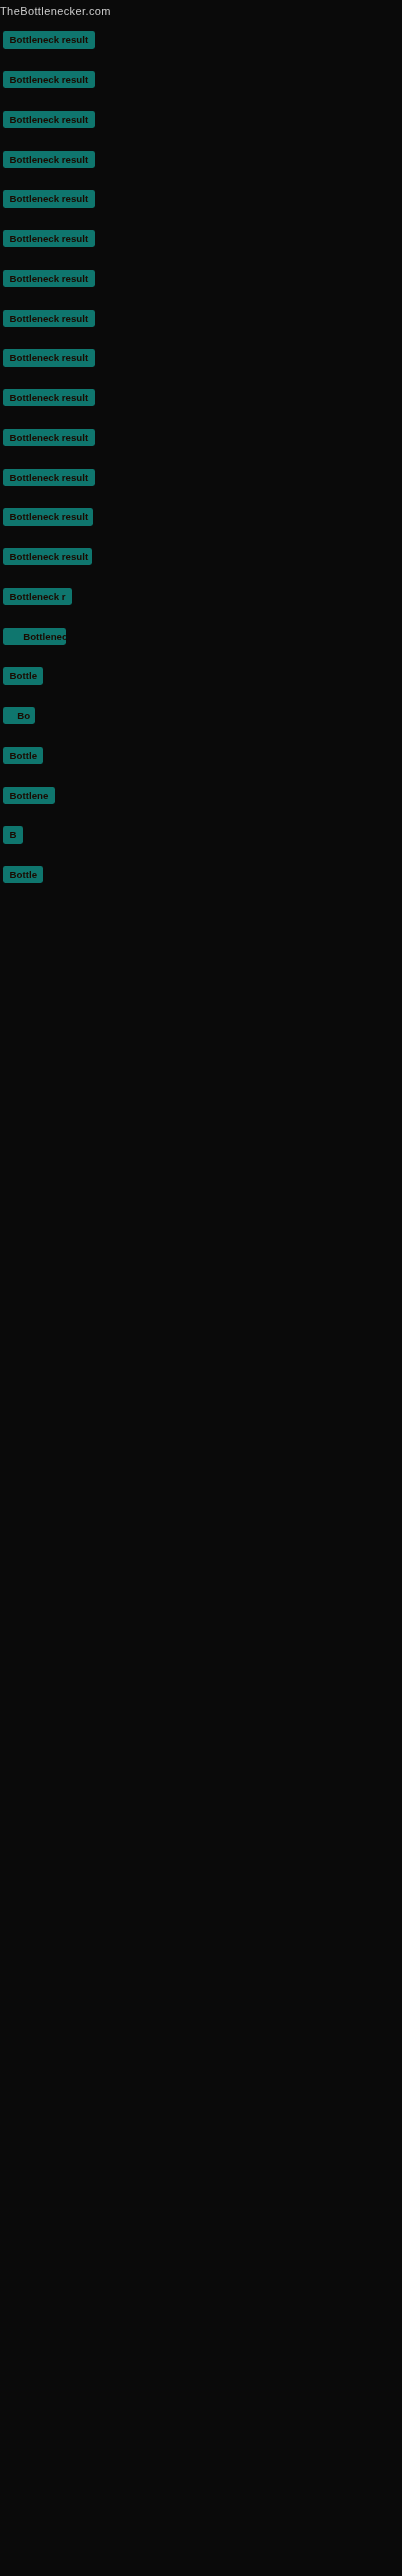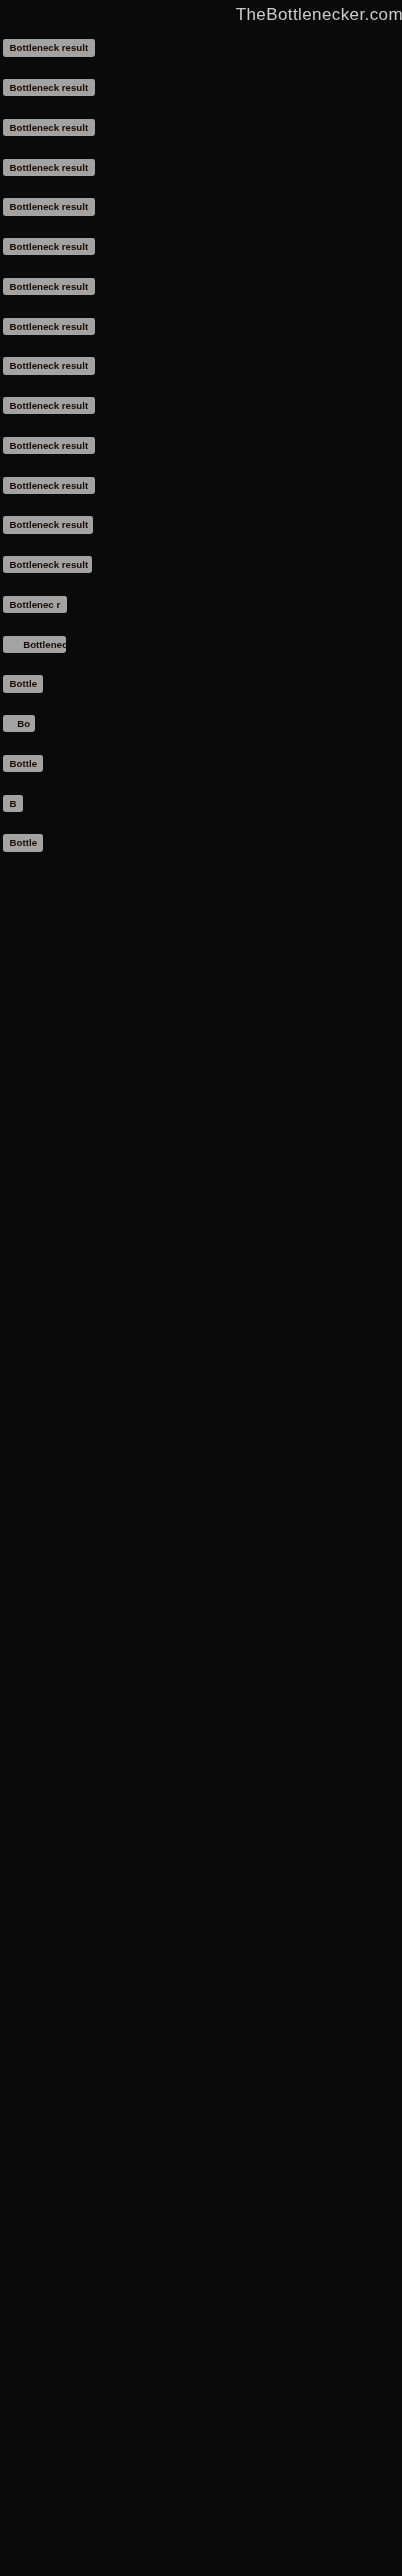--- a/index.html
+++ b/index.html
@@ -10,30 +10,30 @@
 
     body {
       background-color: #0a0a0a;
       width: 403px;
       min-height: 2576px;
       font-family: Arial, sans-serif;
       position: relative;
     }
 
     .site-title {
-      text-align: right;
+      text-align: left;
       color: #cccccc;
-      font-size: 17px;
+      font-size: 11px;
       padding: 4.8px 0;
       letter-spacing: 0.4px;
     }
 
     .bottleneck-badge {
       display: inline-block;
-      background-color: #a3a3a3;
+      background-color: #0f766e;
       color: #1a0a00;
       font-size: 9.7px;
       font-weight: bold;
       padding: 3.2px 6.4px;
       border-radius: 2.4px;
       white-space: nowrap;
       overflow: hidden;
       text-overflow: clip;
       text-align: center;
     }
@@ -81,21 +81,22 @@
     <div class="row row-5"><span class="bottleneck-badge">Bottleneck result</span></div>
     <div class="row row-6"><span class="bottleneck-badge">Bottleneck result</span></div>
     <div class="row row-7"><span class="bottleneck-badge">Bottleneck result</span></div>
     <div class="row row-8"><span class="bottleneck-badge">Bottleneck result</span></div>
     <div class="row row-9"><span class="bottleneck-badge">Bottleneck result</span></div>
     <div class="row row-10"><span class="bottleneck-badge">Bottleneck result</span></div>
     <div class="row row-11"><span class="bottleneck-badge">Bottleneck result</span></div>
     <div class="row row-12"><span class="bottleneck-badge">Bottleneck result</span></div>
     <div class="row row-13"><span class="bottleneck-badge">Bottleneck result</span></div>
     <div class="row row-14"><span class="bottleneck-badge">Bottleneck result</span></div>
-    <div class="row row-15"><span class="bottleneck-badge">Bottlenec r</span></div>
+    <div class="row row-15"><span class="bottleneck-badge">Bottleneck r</span></div>
     <div class="row row-17"><span class="bottleneck-badge">Bottleneck</span></div>
     <div class="row row-18"><span class="bottleneck-badge">Bottle</span></div>
     <div class="row row-19"><span class="bottleneck-badge">Bo</span></div>
     <div class="row row-20"><span class="bottleneck-badge">Bottle</span></div>
+    <div class="row row-22"><span class="bottleneck-badge">Bottlene</span></div>
     <div class="row row-23"><span class="bottleneck-badge">B</span></div>
     <div class="row row-24"><span class="bottleneck-badge">Bottle</span></div>
   </div>
 
 
 </body></html>

